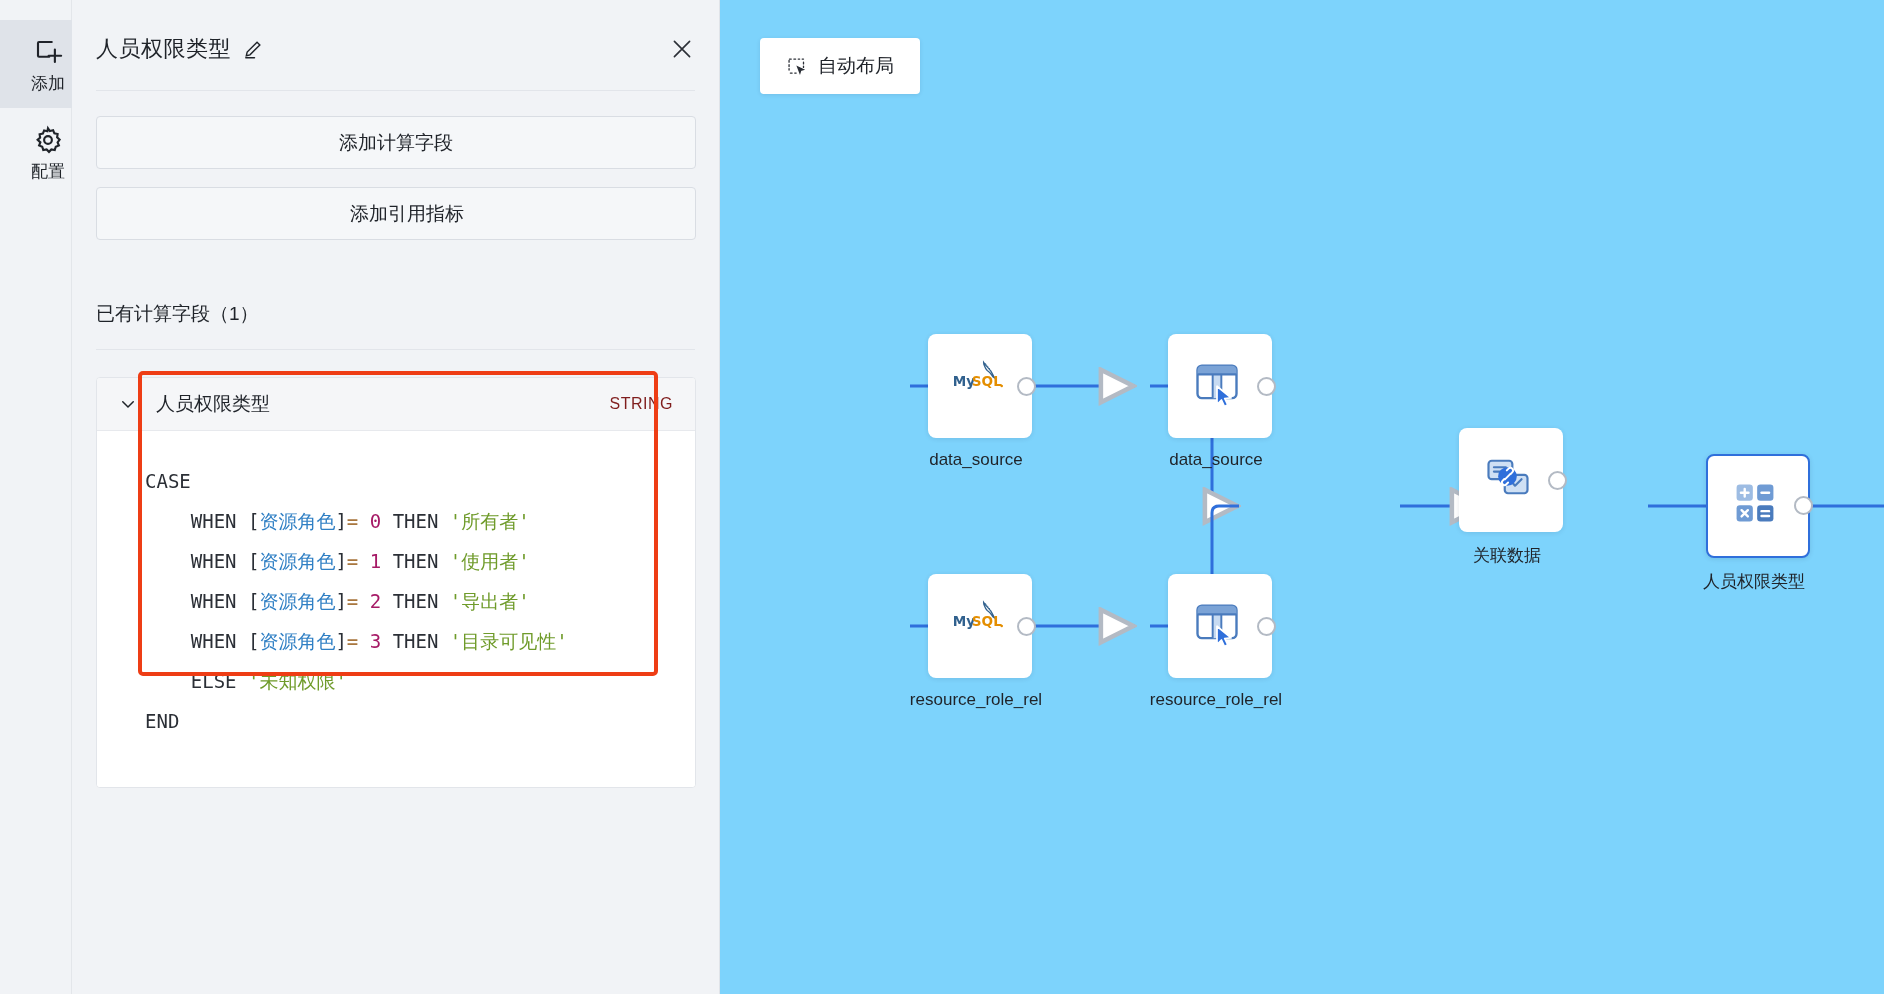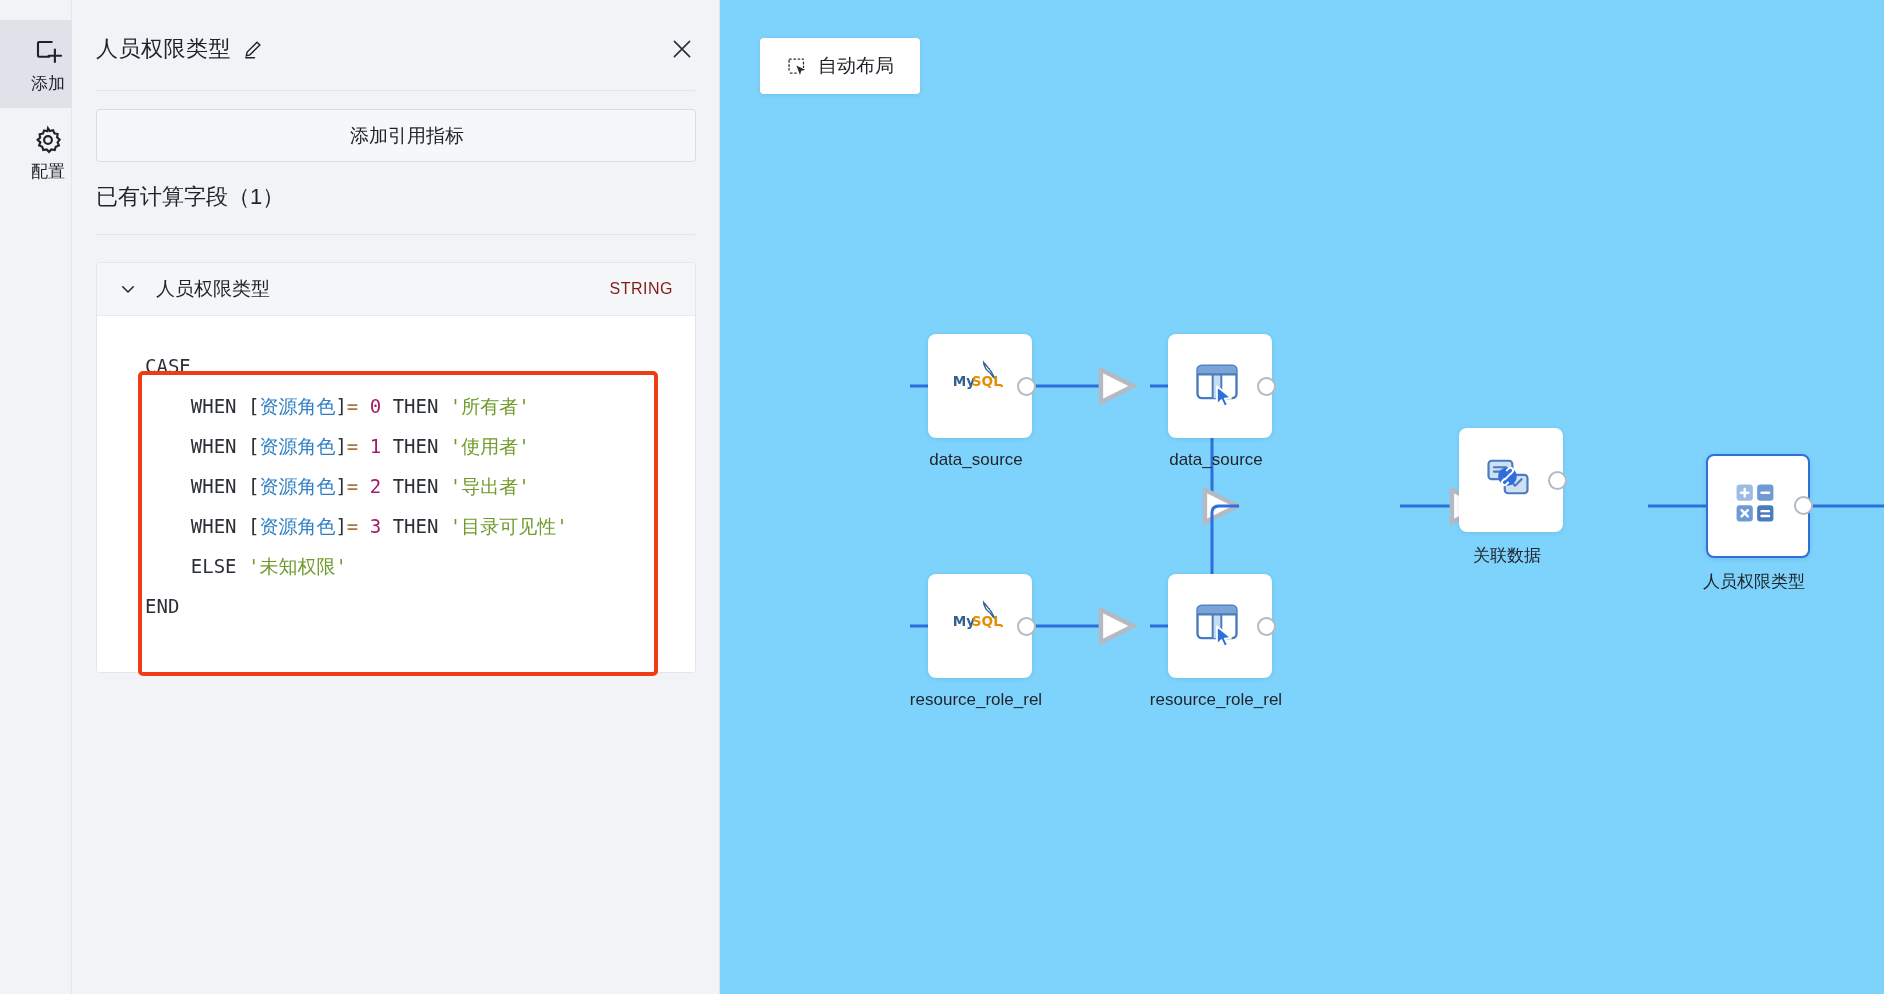--- a/index.html
+++ b/index.html
@@ -57,22 +57,22 @@
     border-radius: 4px;
     font-size: 19px; color: #1f2329;
     display: flex; align-items: center; justify-content: center;
     cursor: pointer;
     font-family: inherit;
   }
   #btn-calc { margin-top: 25px; }
   #btn-ref  { margin-top: 18px; padding-left: 22px; }
 
   #section-title {
-    margin-top: 20px;
-    font-size: 22px; color: #1f2329;
+    margin-top: 61px;
+    font-size: 19px; color: #1f2329;
   }
   #section-hr { height: 1px; background: #e2e5ea; margin-top: 22px; }
 
   
   #field-card {
     margin-top: 27px;
     width: 600px;
     background: #ffffff;
     border: 1px solid #e2e5ea;
     border-radius: 4px;
@@ -192,20 +192,21 @@
         </svg>
       </span>
       <span id="close-icon">
         <svg viewBox="0 0 24 24" width="26" height="26" fill="none" stroke="#2b2f36" stroke-width="1.5" stroke-linecap="round">
           <path d="M5 5l14 14M19 5L5 19"></path>
         </svg>
       </span>
     </div>
     <div class="hr"></div>
 
+    <button class="big-btn" id="btn-calc">添加计算字段</button>
     <button class="big-btn" id="btn-ref">添加引用指标</button>
 
     <div id="section-title">已有计算字段（1）</div>
     <div id="section-hr"></div>
 
     <div id="field-card">
       <div id="field-row">
         <span id="chev">
           <svg viewBox="0 0 24 24" width="18" height="18" fill="none" stroke="#1f2329" stroke-width="2" stroke-linecap="round">
             <path d="M5 9l7 7 7-7"></path>

